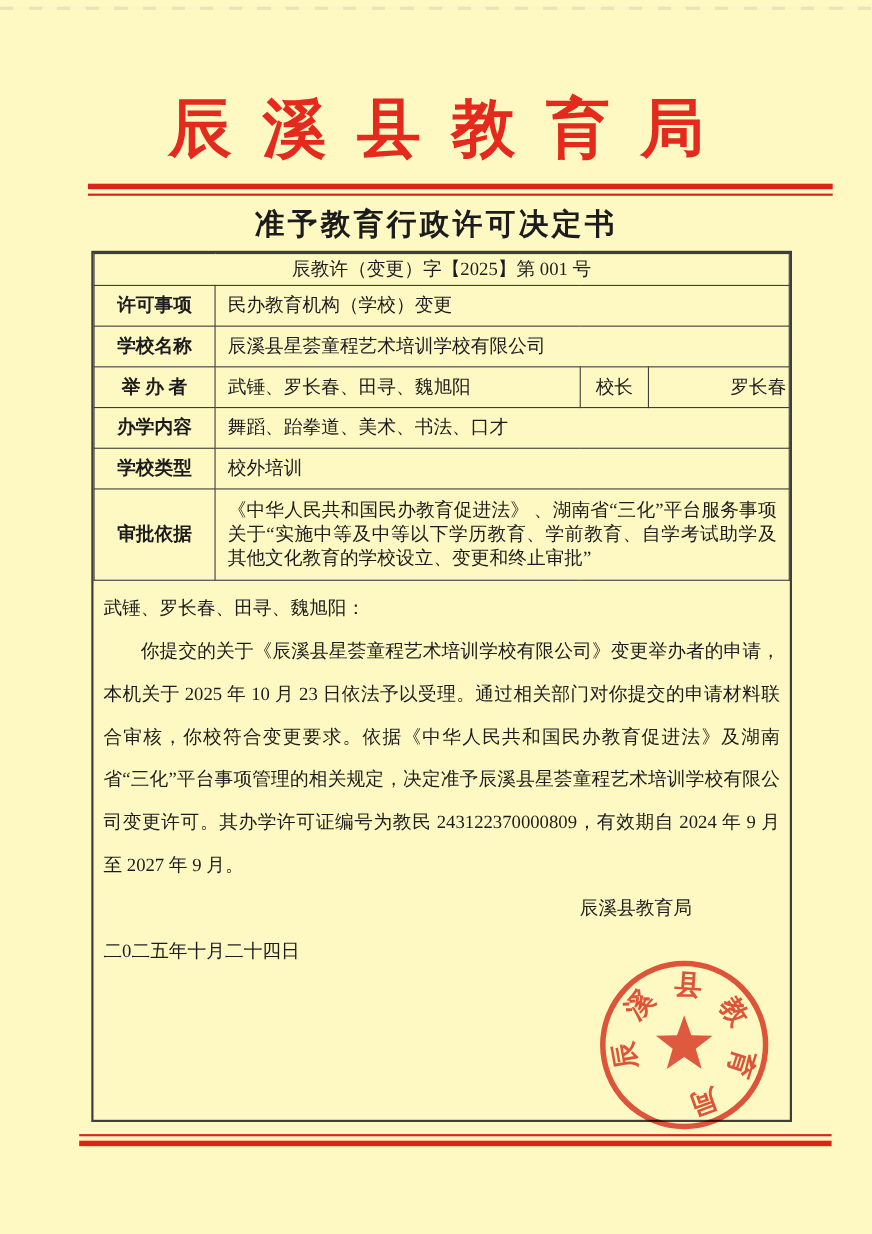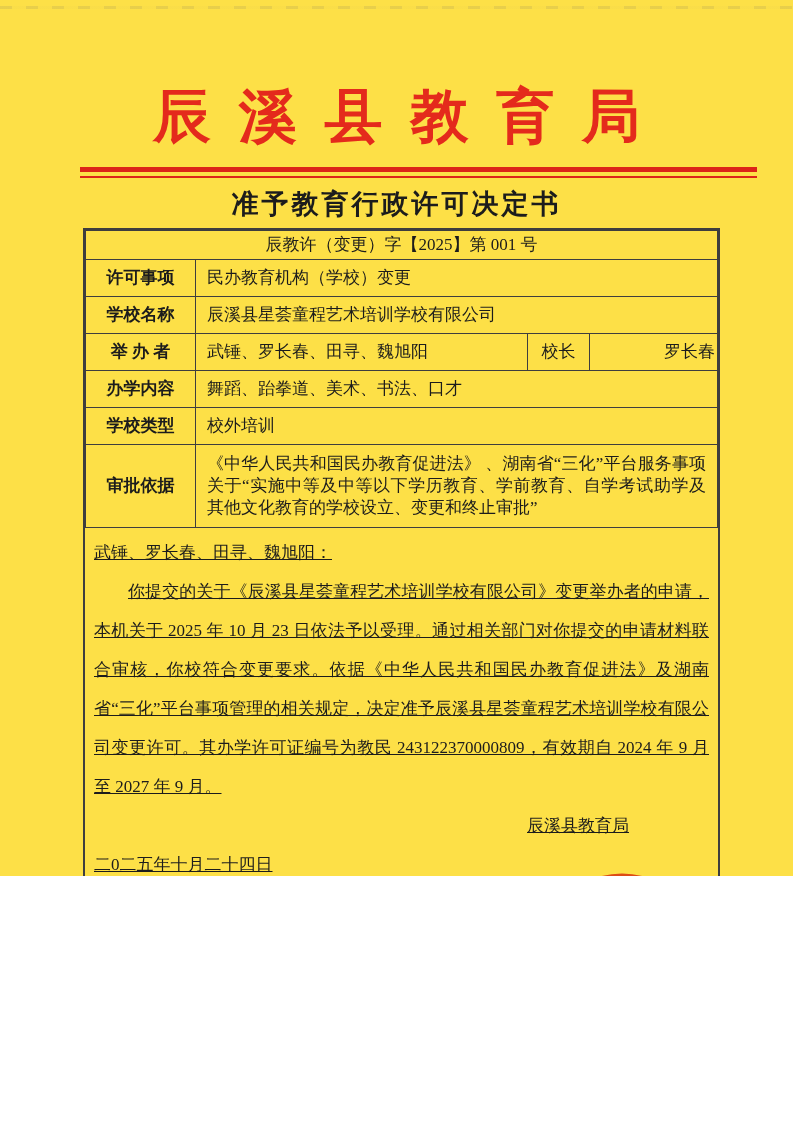--- a/index.html
+++ b/index.html
@@ -1,18 +1,18 @@
 <!DOCTYPE html>
 <html><head>
 <meta charset="utf-8">
 <style>
   html,body{margin:0;padding:0;background:#ffffff;}
   .page{
-    position:relative;width:793px;height:876px;overflow:hidden;
-    background:#fde047;color:#1c1c1c;
+    position:relative;width:793px;height:1122px;overflow:hidden;
+    background:#fef9c3;color:#1c1c1c;
     font-family:"Liberation Serif","DejaVu Serif",serif;
   }
   .scan-edge{
     position:absolute;top:6px;left:0;right:0;height:3px;opacity:.5;
     background:repeating-linear-gradient(90deg,rgba(100,100,100,.28) 0 12px,rgba(130,130,130,.05) 12px 26px);
   }
   .bureau-title{
     position:absolute;top:82px;left:0;right:0;text-align:center;white-space:nowrap;
     font-size:58px;font-weight:bold;color:#e42a1c;
     letter-spacing:.48em;padding-left:.48em;line-height:1.2;
@@ -43,21 +43,21 @@
     text-align:center;padding:7px 2px;
   }
   td.val{padding:7px 11px;}
   td.basis{line-height:31px;padding:8px 11px;text-align:justify;}
   td.sub-lbl{text-align:center;padding:7px 2px;}
   td.sub-val{text-align:right;padding:7px 2px;}
   .letter-body{
     flex:1;position:relative;z-index:2;overflow:hidden;
     padding:5px 9px 0;font-size:17px;line-height:39px;text-align:justify;
   }
-  .letter-body p{margin:0;text-decoration:underline;}
+  .letter-body p{margin:0;}
   .para{text-indent:2em;}
   .signature{text-align:right;padding-right:80px;margin-top:30px;}
   .sign-date{padding-right:32px;}
   .seal{
     position:absolute;left:540px;top:868px;width:164px;height:164px;z-index:3;
     mix-blend-mode:multiply;opacity:.9;
   }
   .seal text{
     font-family:"Liberation Serif","DejaVu Serif",serif;
     font-weight:bold;font-size:25px;

